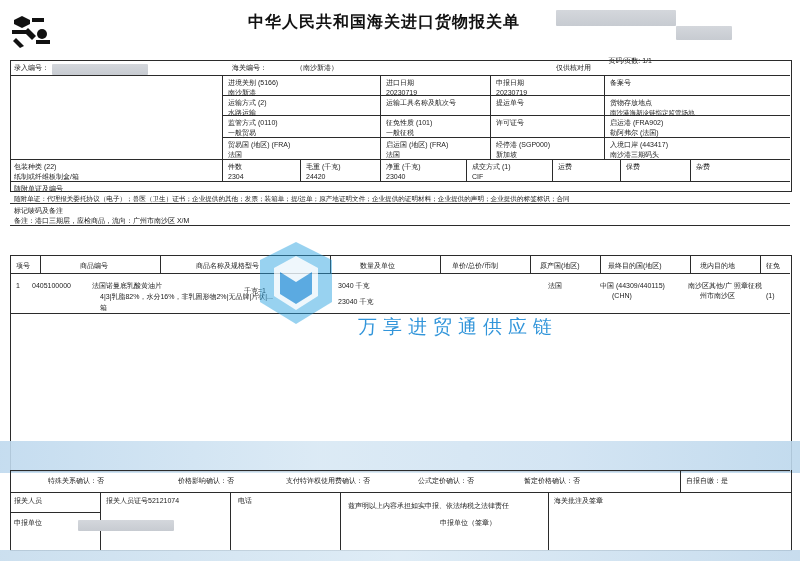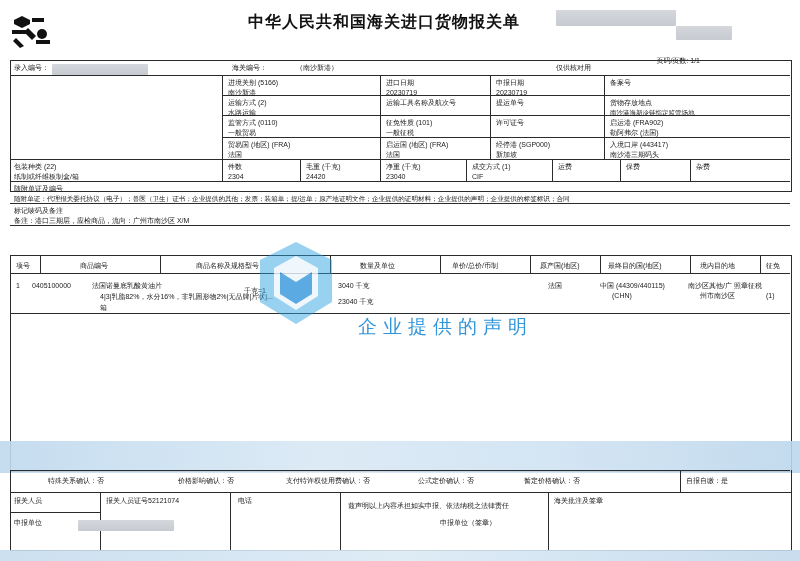--- a/index.html
+++ b/index.html
@@ -5,21 +5,21 @@
   html,body{margin:0;padding:0;}
   body{
     width:800px;height:561px;
     background:#ffffff;
     font-family:"Liberation Sans","DejaVu Sans",sans-serif;
     font-size:7px;
     color:#1a1a1a;
     position:relative;
     overflow:hidden;
   }
-  .page{position:absolute;left:0;top:0;width:664px;height:561px;padding-left:48px;}
+  .page{position:absolute;left:0;top:0;width:664px;height:561px;}
 
   
   .logo{
     position:absolute;left:10px;top:14px;width:44px;height:36px;
   }
   .logo svg{display:block;}
   .doc-title{
     position:absolute;left:248px;top:12px;
     font-size:16px;font-weight:bold;letter-spacing:1px;
     color:#111;
@@ -239,21 +239,21 @@
 
   <div class="wm-cube">
     <svg width="92" height="92" viewBox="0 0 92 92">
       <g opacity="0.88">
         <path d="M10 22 L46 4 L82 22 L82 64 L46 86 L10 64 Z" fill="#29a3e0" opacity="0.55"></path>
         <path d="M24 30 L46 18 L68 30 L68 58 L46 72 L24 58 Z" fill="#ffffff" opacity="0.85"></path>
         <path d="M30 34 L30 56 L46 66 L62 56 L62 34 L46 44 Z" fill="#1c8ad6" opacity="0.8"></path>
       </g>
     </svg>
   </div>
-  <div class="wm-sub">企业提供的声明</div>
+  <div class="wm-sub">万享进贸通供应链</div>
 
   <div class="band"></div>
 
   <div class="hline" style="left:10px;top:470px;width:780px;"></div>
   <div class="foot1"></div>
   <div class="vline" style="left:680px;top:470px;height:22px;"></div>
 
   <div class="txt" style="left:48px;top:476px;">
     <span>特殊关系确认：</span><span>否</span>
   </div>

